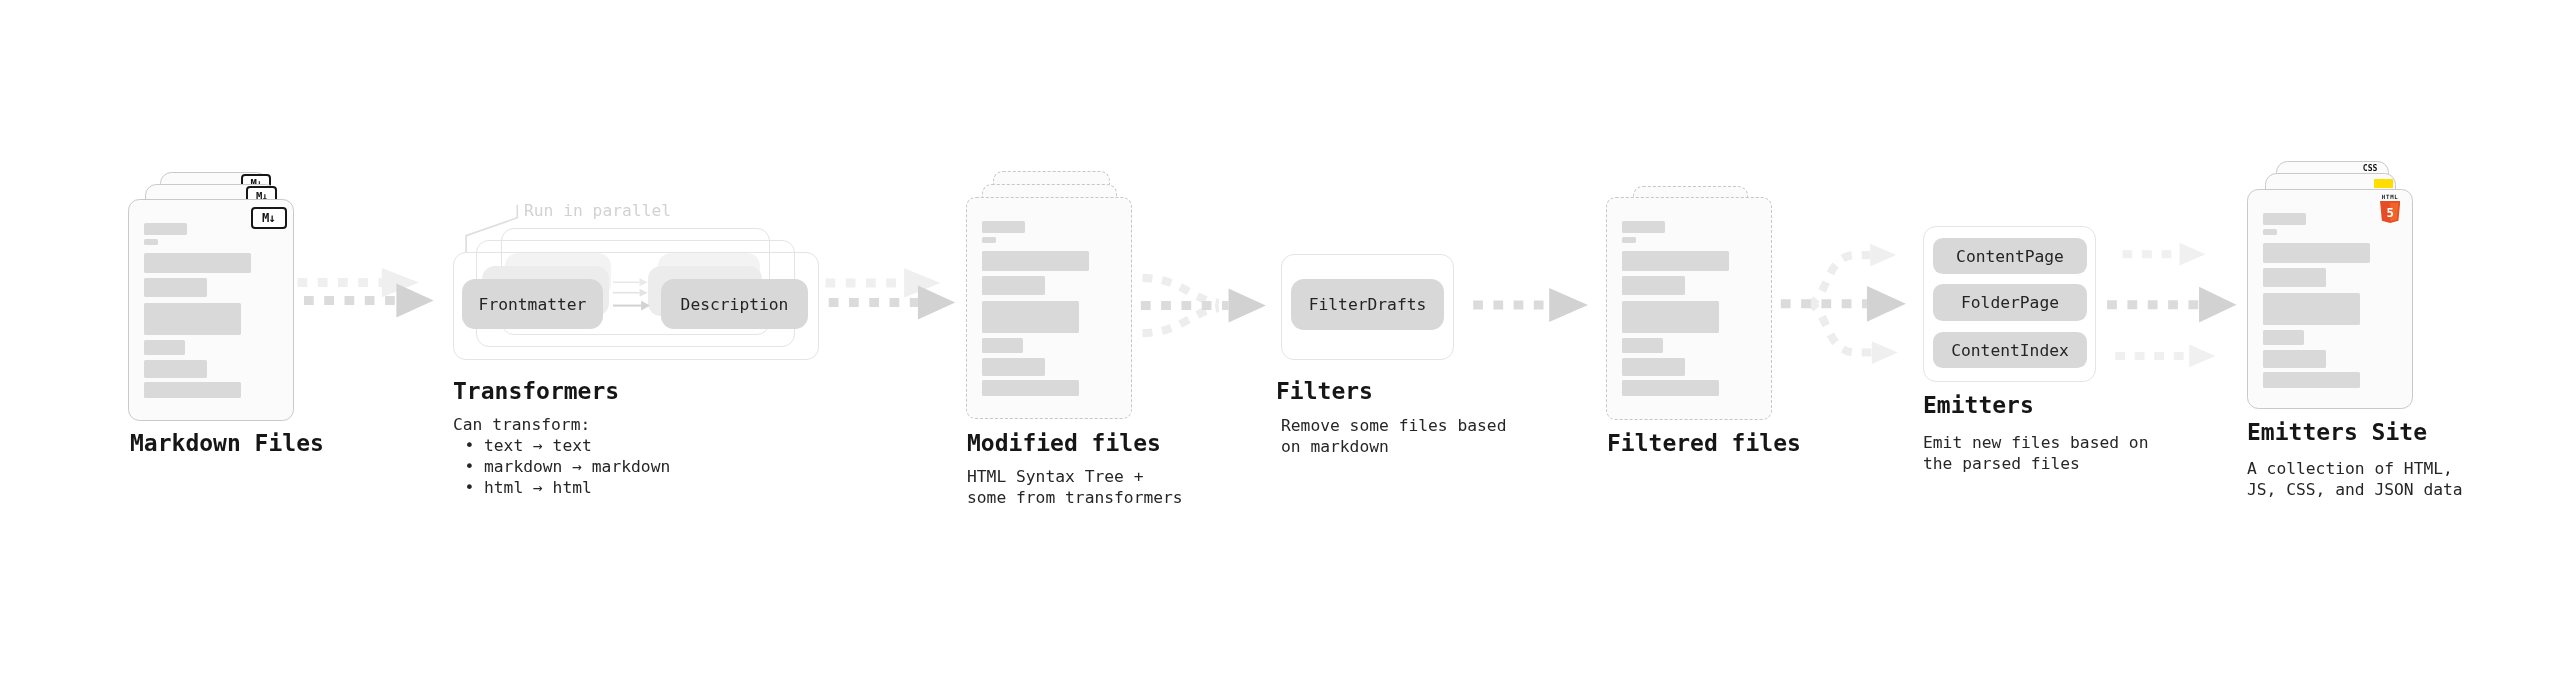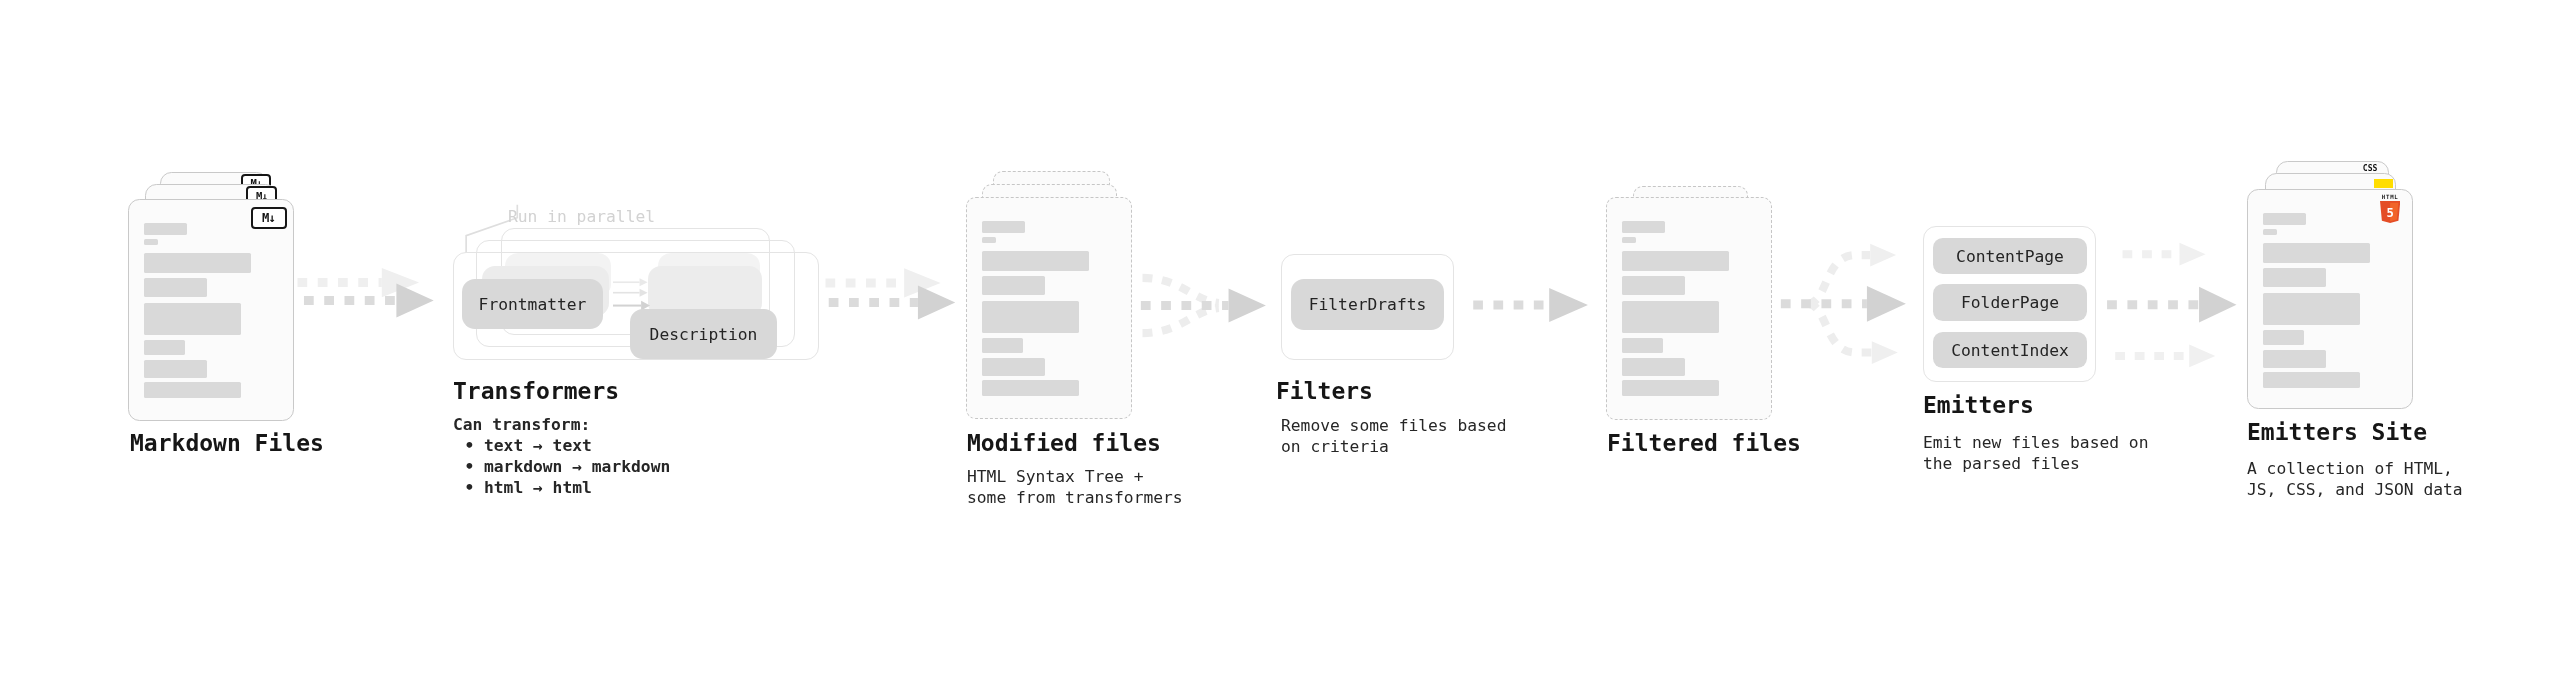--- a/index.html
+++ b/index.html
@@ -95,45 +95,45 @@
     <line x1="8" y1="30" x2="112" y2="30" stroke="var(--arrow-light)" stroke-width="11" stroke-dasharray="12 13"></line>
     <polygon points="112,12 158,30 112,48" fill="var(--arrow-light)"></polygon>
     <line x1="16" y1="52" x2="130" y2="52" stroke="var(--arrow-dark)" stroke-width="11" stroke-dasharray="12 13"></line>
     <polygon points="130,31 176,52 130,73" fill="var(--arrow-dark-head)"></polygon>
   </svg>
 
   <div>
     <svg class="arrow" style="left:458px;top:198px;" width="65" height="59" viewBox="0 0 80 72">
       <polyline points="73,8 73,24 10,46 10,67" fill="none" stroke="#dedede" stroke-width="2"></polyline>
     </svg>
-    <div class="annotation" style="left:508px;top:201px;margin-top:6px;">Run in parallel</div>
+    <div class="annotation" style="left:524px;top:201px;">Run in parallel</div>
 
     <div class="frame" style="left:501px;top:228px;width:269px;height:107px;"></div>
     <div class="frame" style="left:476px;top:240px;width:319px;height:107px;"></div>
     <div class="frame" style="left:453px;top:252px;width:366px;height:108px;"></div>
 
     <div class="pill ghost3" style="left:505px;top:253px;width:106px;height:44px;"></div>
     <div class="pill ghost2" style="left:482px;top:266px;width:127px;height:50px;"></div>
     <div class="pill ghost3" style="left:658px;top:253px;width:102px;height:44px;"></div>
     <div class="pill ghost2" style="left:648px;top:266px;width:114px;height:50px;"></div>
 
     <svg class="arrow" style="left:611px;top:275px;" width="45" height="37" viewBox="0 0 55 46">
       <line x1="2" y1="9" x2="35" y2="9" stroke="#e9e9e9" stroke-width="2"></line>
       <polygon points="35,4 45,9 35,14" fill="#e9e9e9"></polygon>
       <line x1="2" y1="22" x2="35" y2="22" stroke="#e3e3e3" stroke-width="2"></line>
       <polygon points="35,17 45,22 35,27" fill="#e3e3e3"></polygon>
       <line x1="2" y1="38" x2="37" y2="38" stroke="#d2d2d2" stroke-width="2.5"></line>
       <polygon points="37,32 48,38 37,44" fill="#d2d2d2"></polygon>
     </svg>
 
     <div class="pill" style="left:462px;top:279px;width:141px;height:50px;">Frontmatter</div>
-    <div class="pill" style="left:630px;top:279px;width:147px;height:50px;margin-top:30px;">Description</div>
+    <div class="pill" style="left:661px;top:279px;width:147px;height:50px;">Description</div>
 
     <div class="node-title" style="left:453px;top:378px;">Transformers</div>
-    <div class="node-caption" style="left:453px;top:414px;font-weight:bold;">
+    <div class="node-caption" style="left:453px;top:414px;">
       <div>Can transform:</div>
       <div class="indent">• text → text</div>
       <div class="indent">• markdown → markdown</div>
       <div class="indent">• html → html</div>
     </div>
   </div>
 
   <svg class="arrow" style="left:819px;top:260px;" width="150" height="67" viewBox="0 0 185 82">
     <line x1="8" y1="28" x2="105" y2="28" stroke="var(--arrow-light)" stroke-width="11" stroke-dasharray="12 13"></line>
     <polygon points="105,10 150,28 105,46" fill="var(--arrow-light)"></polygon>
@@ -169,21 +169,21 @@
     <line x1="6" y1="46" x2="114" y2="46" stroke="var(--arrow-dark)" stroke-width="11" stroke-dasharray="12 13"></line>
     <polygon points="114,25 160,46 114,67" fill="var(--arrow-dark-head)"></polygon>
   </svg>
 
   <div>
     <div class="frame opaque" style="left:1281px;top:254px;width:173px;height:106px;"></div>
     <div class="pill" style="left:1291px;top:279px;width:153px;height:51px;">FilterDrafts</div>
     <div class="node-title" style="left:1276px;top:378px;">Filters</div>
     <div class="node-caption" style="left:1281px;top:415px;">
       <div>Remove some files based</div>
-      <div>on criteria</div>
+      <div>on markdown</div>
     </div>
   </div>
 
   <svg class="arrow" style="left:1468px;top:284px;" width="126" height="42" viewBox="0 0 155 52">
     <line x1="6" y1="26" x2="100" y2="26" stroke="var(--arrow-dark)" stroke-width="11" stroke-dasharray="12 13"></line>
     <polygon points="100,5 148,26 100,47" fill="var(--arrow-dark-head)"></polygon>
   </svg>
 
   <div>
     <div class="doc dashed abs" style="left:1633px;top:186px;width:115px;height:37px;"></div>

